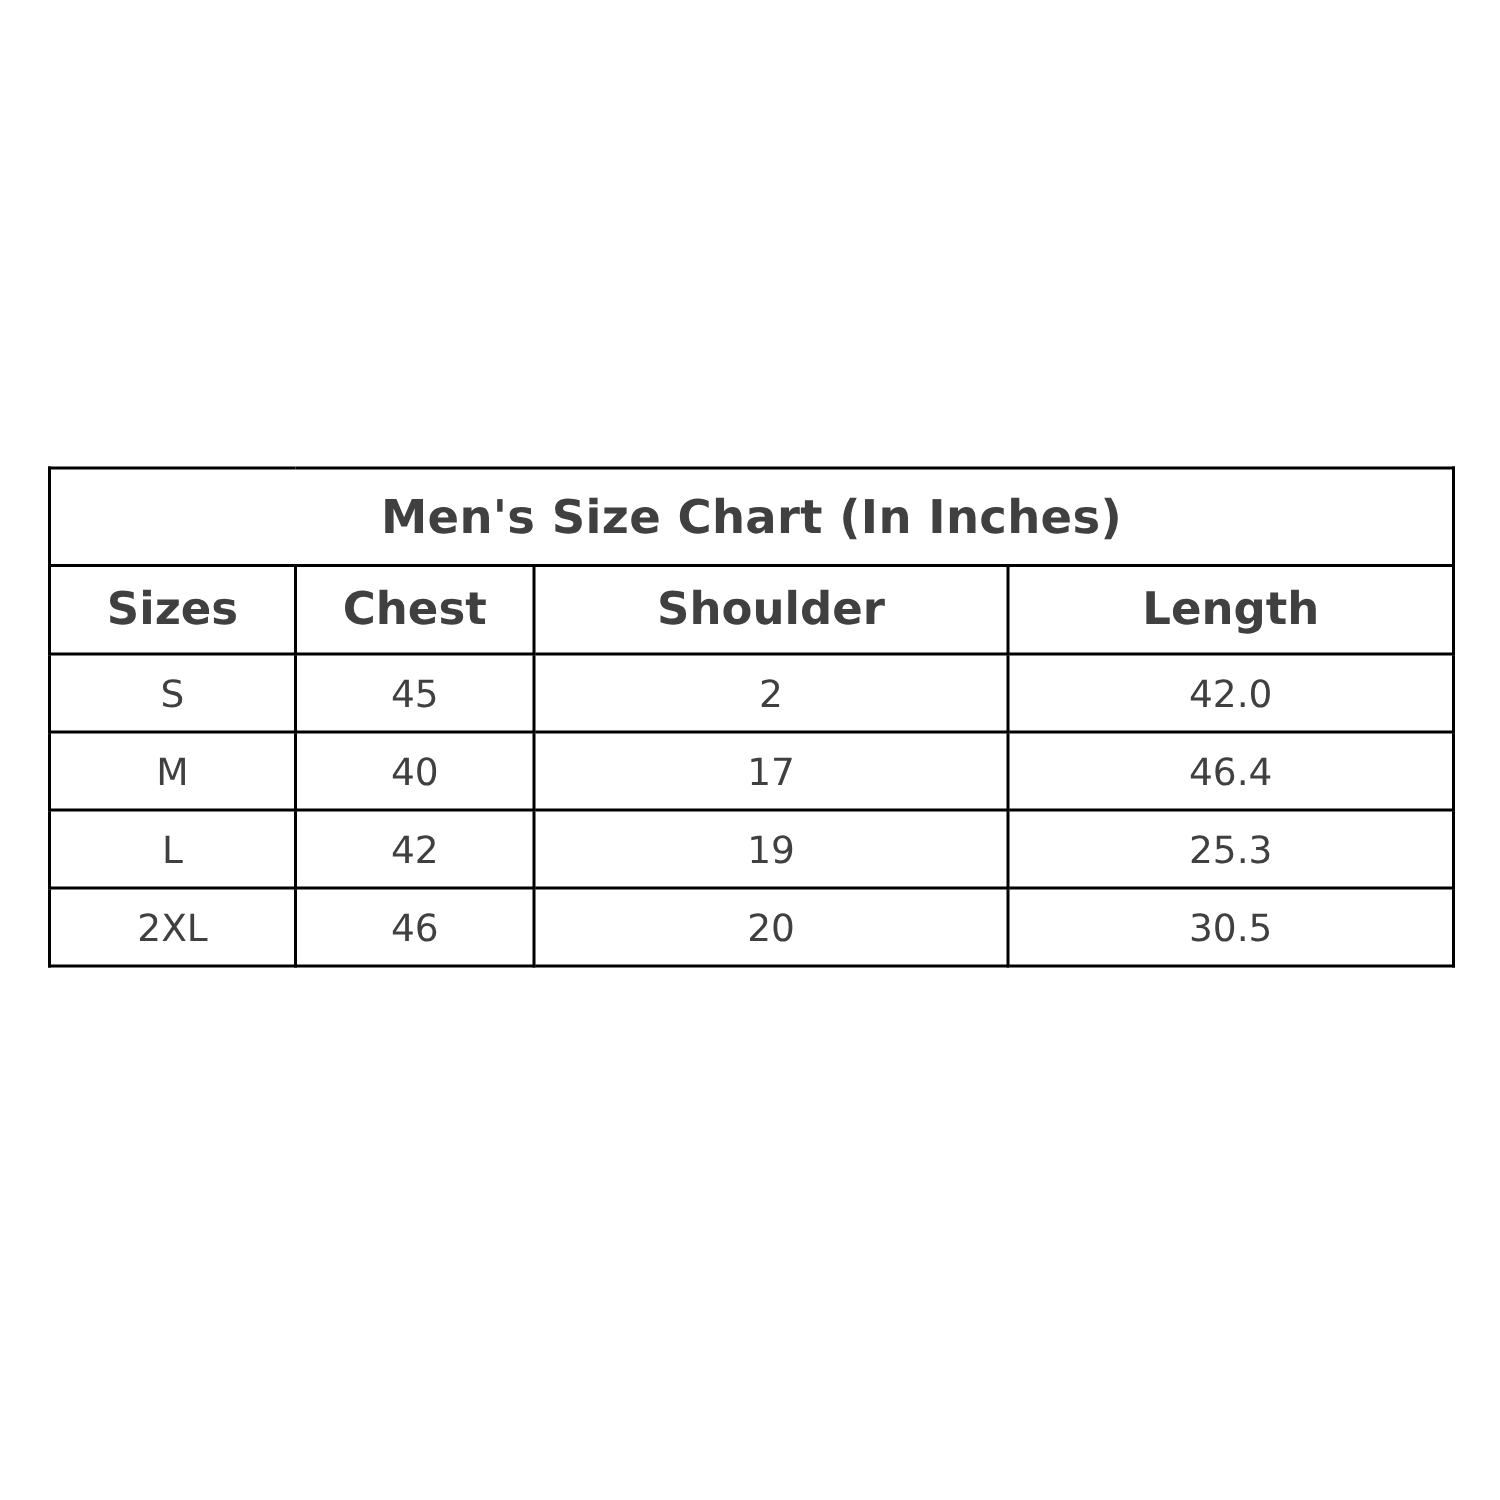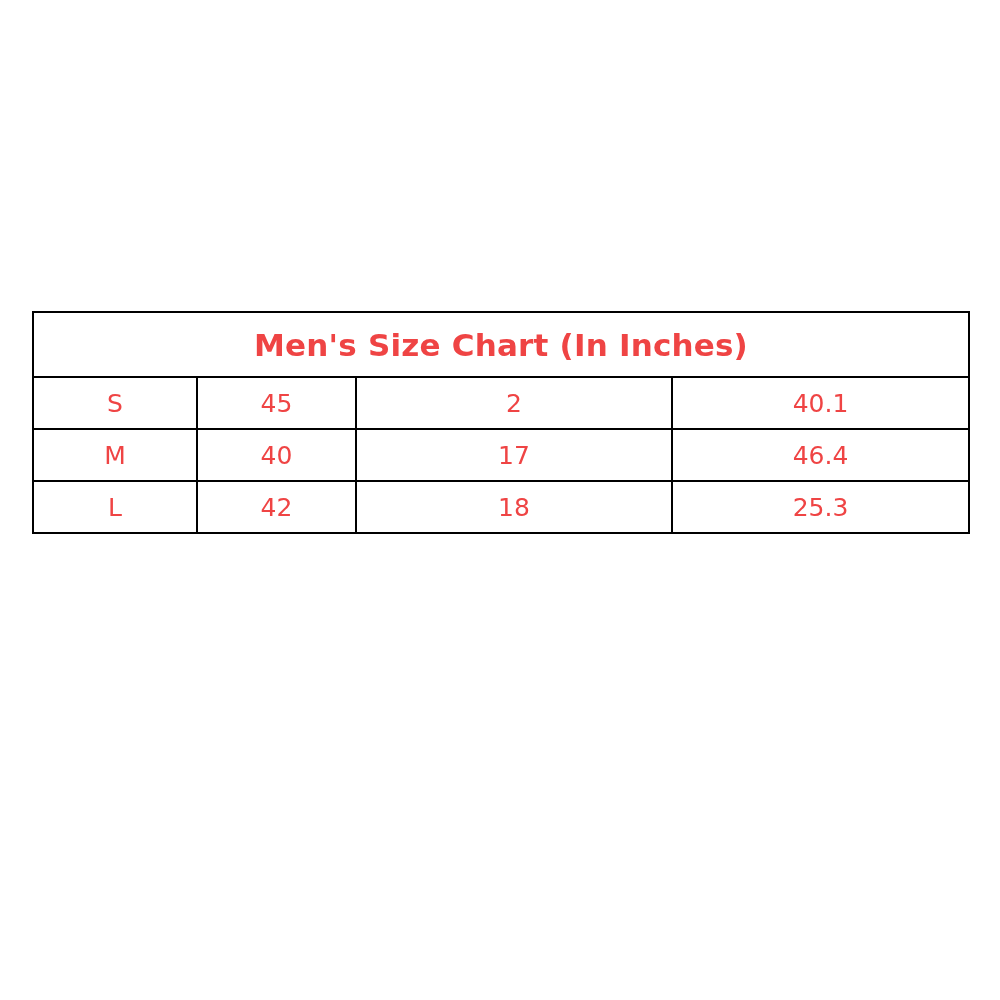--- a/index.html
+++ b/index.html
@@ -26,21 +26,21 @@
     border-collapse: collapse;
     table-layout: fixed;
     background: #ffffff;
   }
   table.size-chart th,
   table.size-chart td {
     border: 2px solid #000000;
     text-align: center;
     vertical-align: middle;
     padding: 0;
-    color: #ef4444;
+    color: #404040;
   }
   .title-cell {
     height: 63px;
     font-size: 31px;
     font-weight: bold;
     letter-spacing: 0.2px;
   }
   .header-cell {
     height: 57px;
     font-size: 30px;
@@ -65,35 +65,47 @@
     <colgroup>
       <col class="c-size">
       <col class="c-chest">
       <col class="c-shoulder">
       <col class="c-length">
     </colgroup>
     <thead>
       <tr>
         <th class="title-cell" colspan="4">Men's  Size Chart (In Inches)</th>
       </tr>
+      <tr>
+        <th class="header-cell">Sizes</th>
+        <th class="header-cell">Chest</th>
+        <th class="header-cell">Shoulder</th>
+        <th class="header-cell">Length</th>
+      </tr>
     </thead>
     <tbody>
       <tr>
         <td class="body-cell">S</td>
         <td class="body-cell">45</td>
         <td class="body-cell">2</td>
-        <td class="body-cell">40.1</td>
+        <td class="body-cell">42.0</td>
       </tr>
       <tr>
         <td class="body-cell">M</td>
         <td class="body-cell">40</td>
         <td class="body-cell">17</td>
         <td class="body-cell">46.4</td>
       </tr>
       <tr>
         <td class="body-cell">L</td>
         <td class="body-cell">42</td>
-        <td class="body-cell">18</td>
+        <td class="body-cell">19</td>
         <td class="body-cell">25.3</td>
+      </tr>
+      <tr>
+        <td class="body-cell">2XL</td>
+        <td class="body-cell">46</td>
+        <td class="body-cell">20</td>
+        <td class="body-cell">30.5</td>
       </tr>
     </tbody>
   </table>
 </div>
 
 </body></html>

